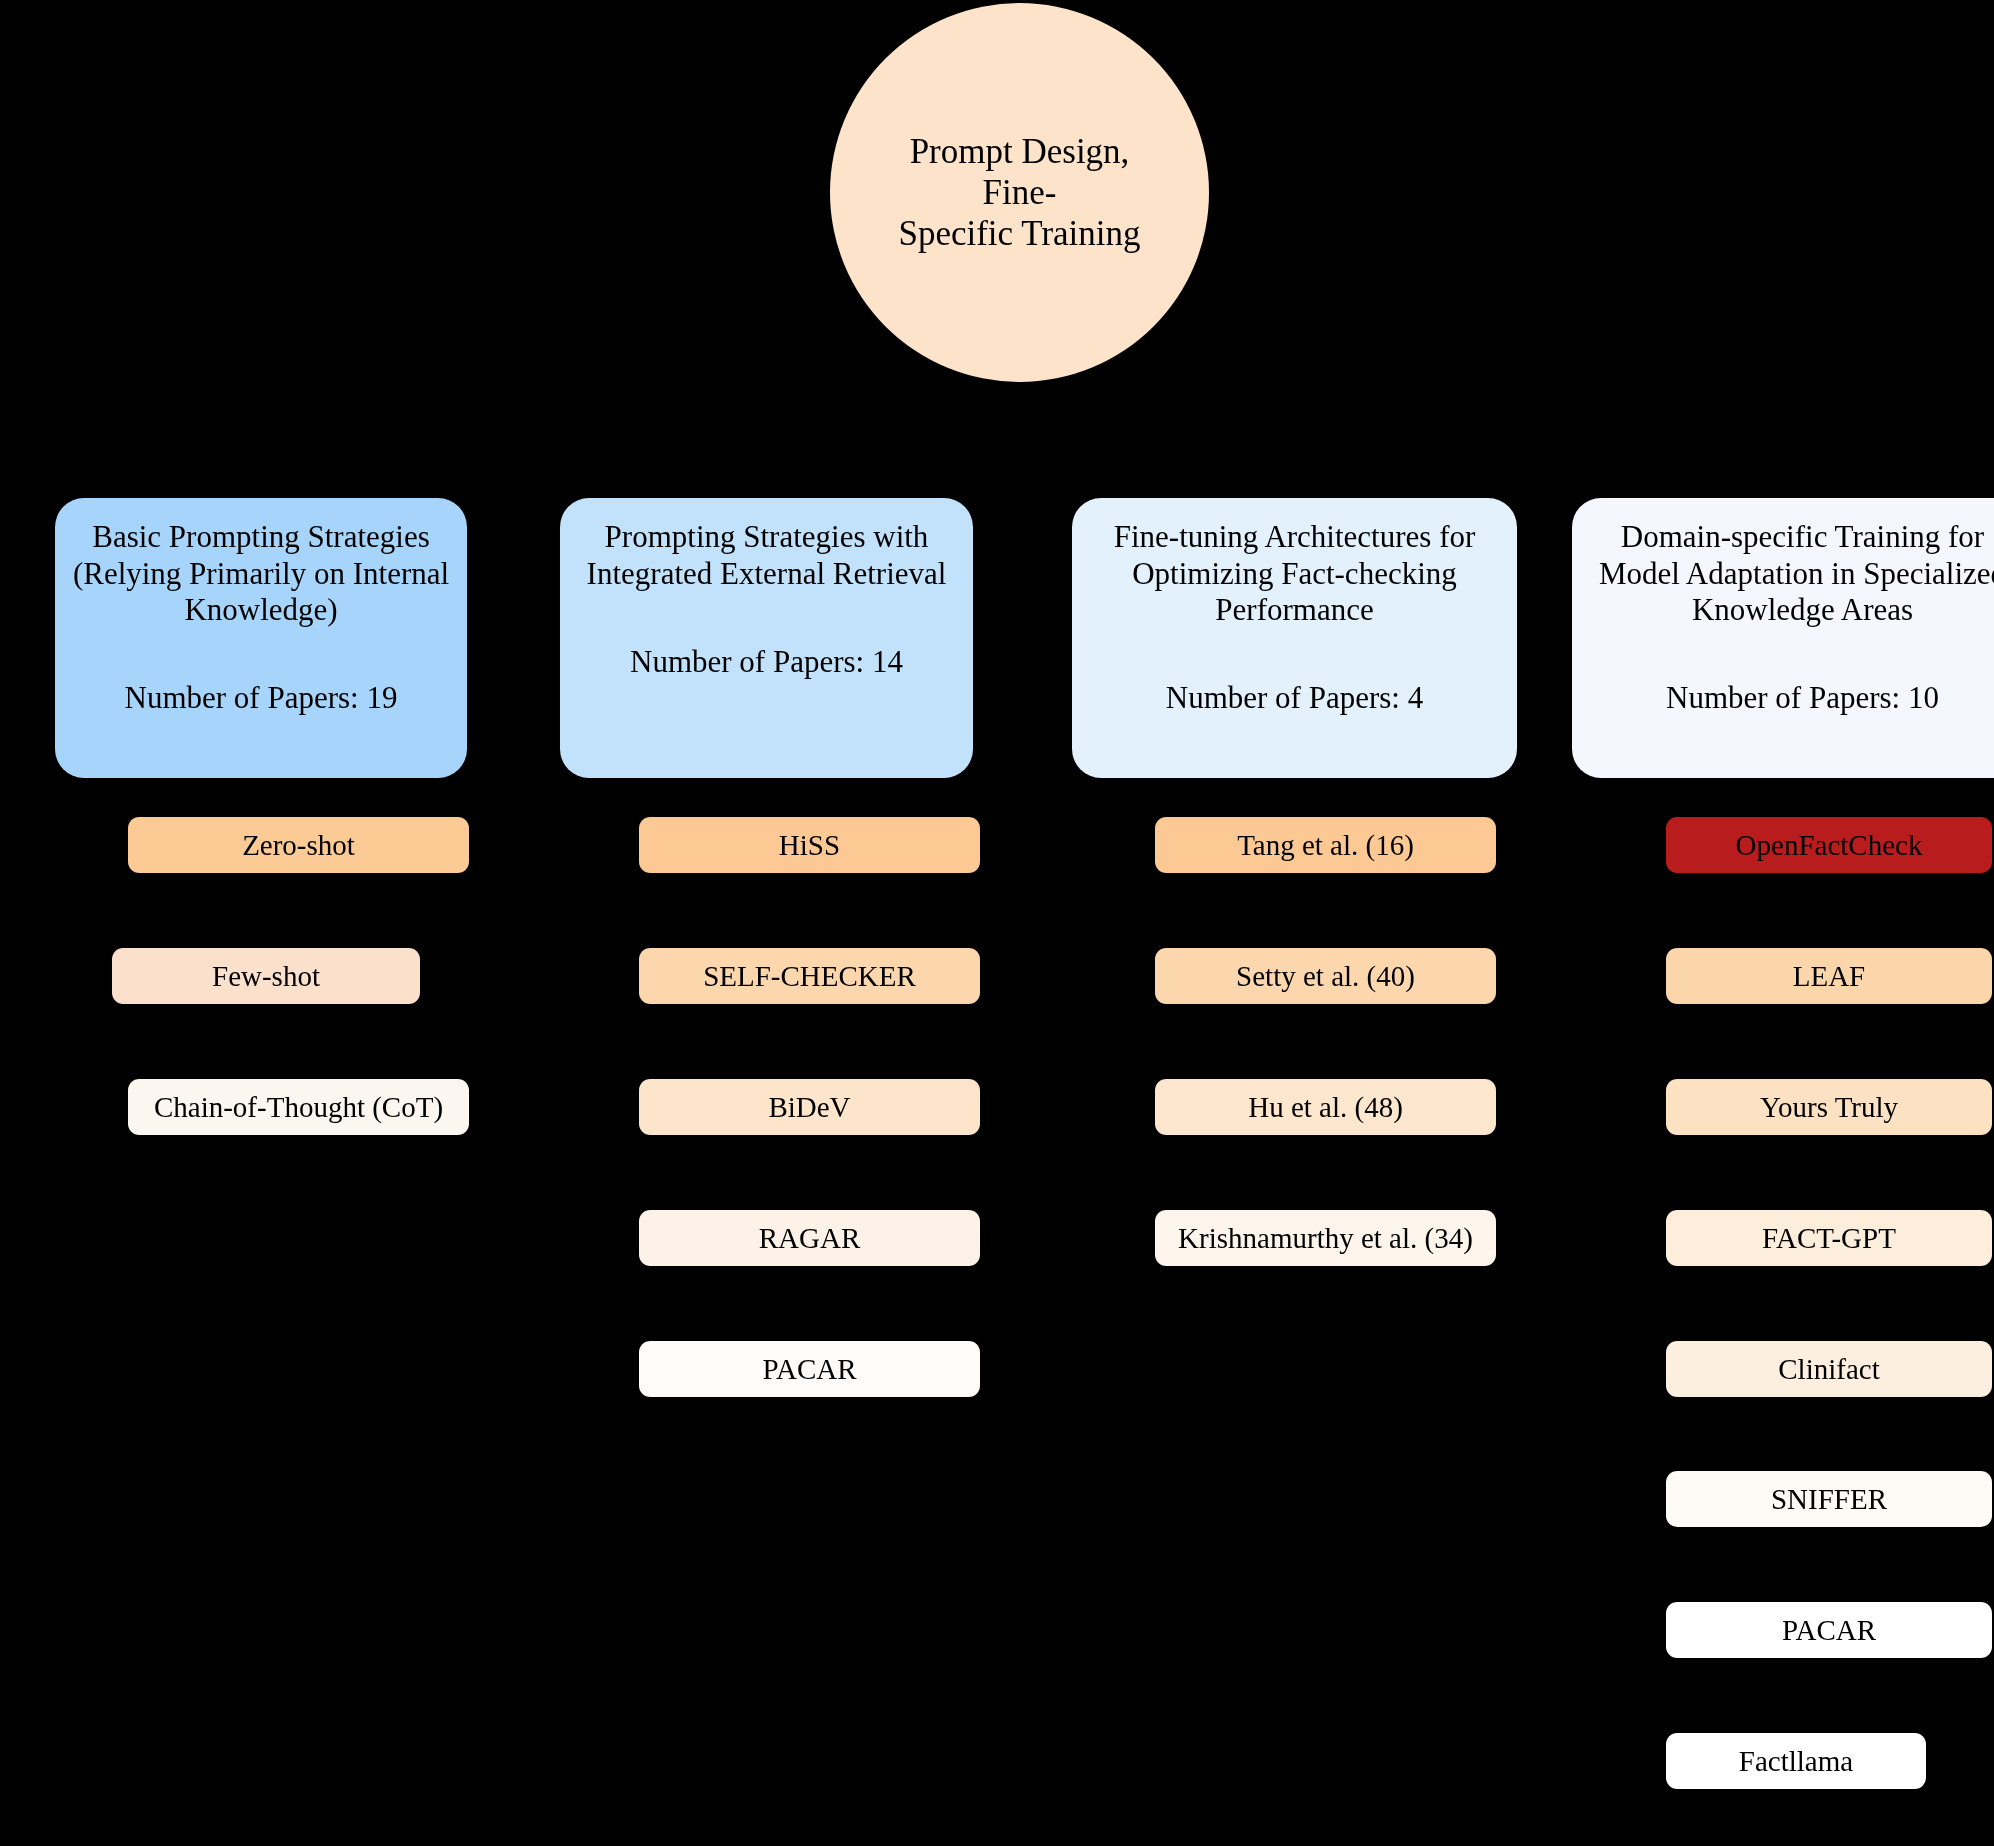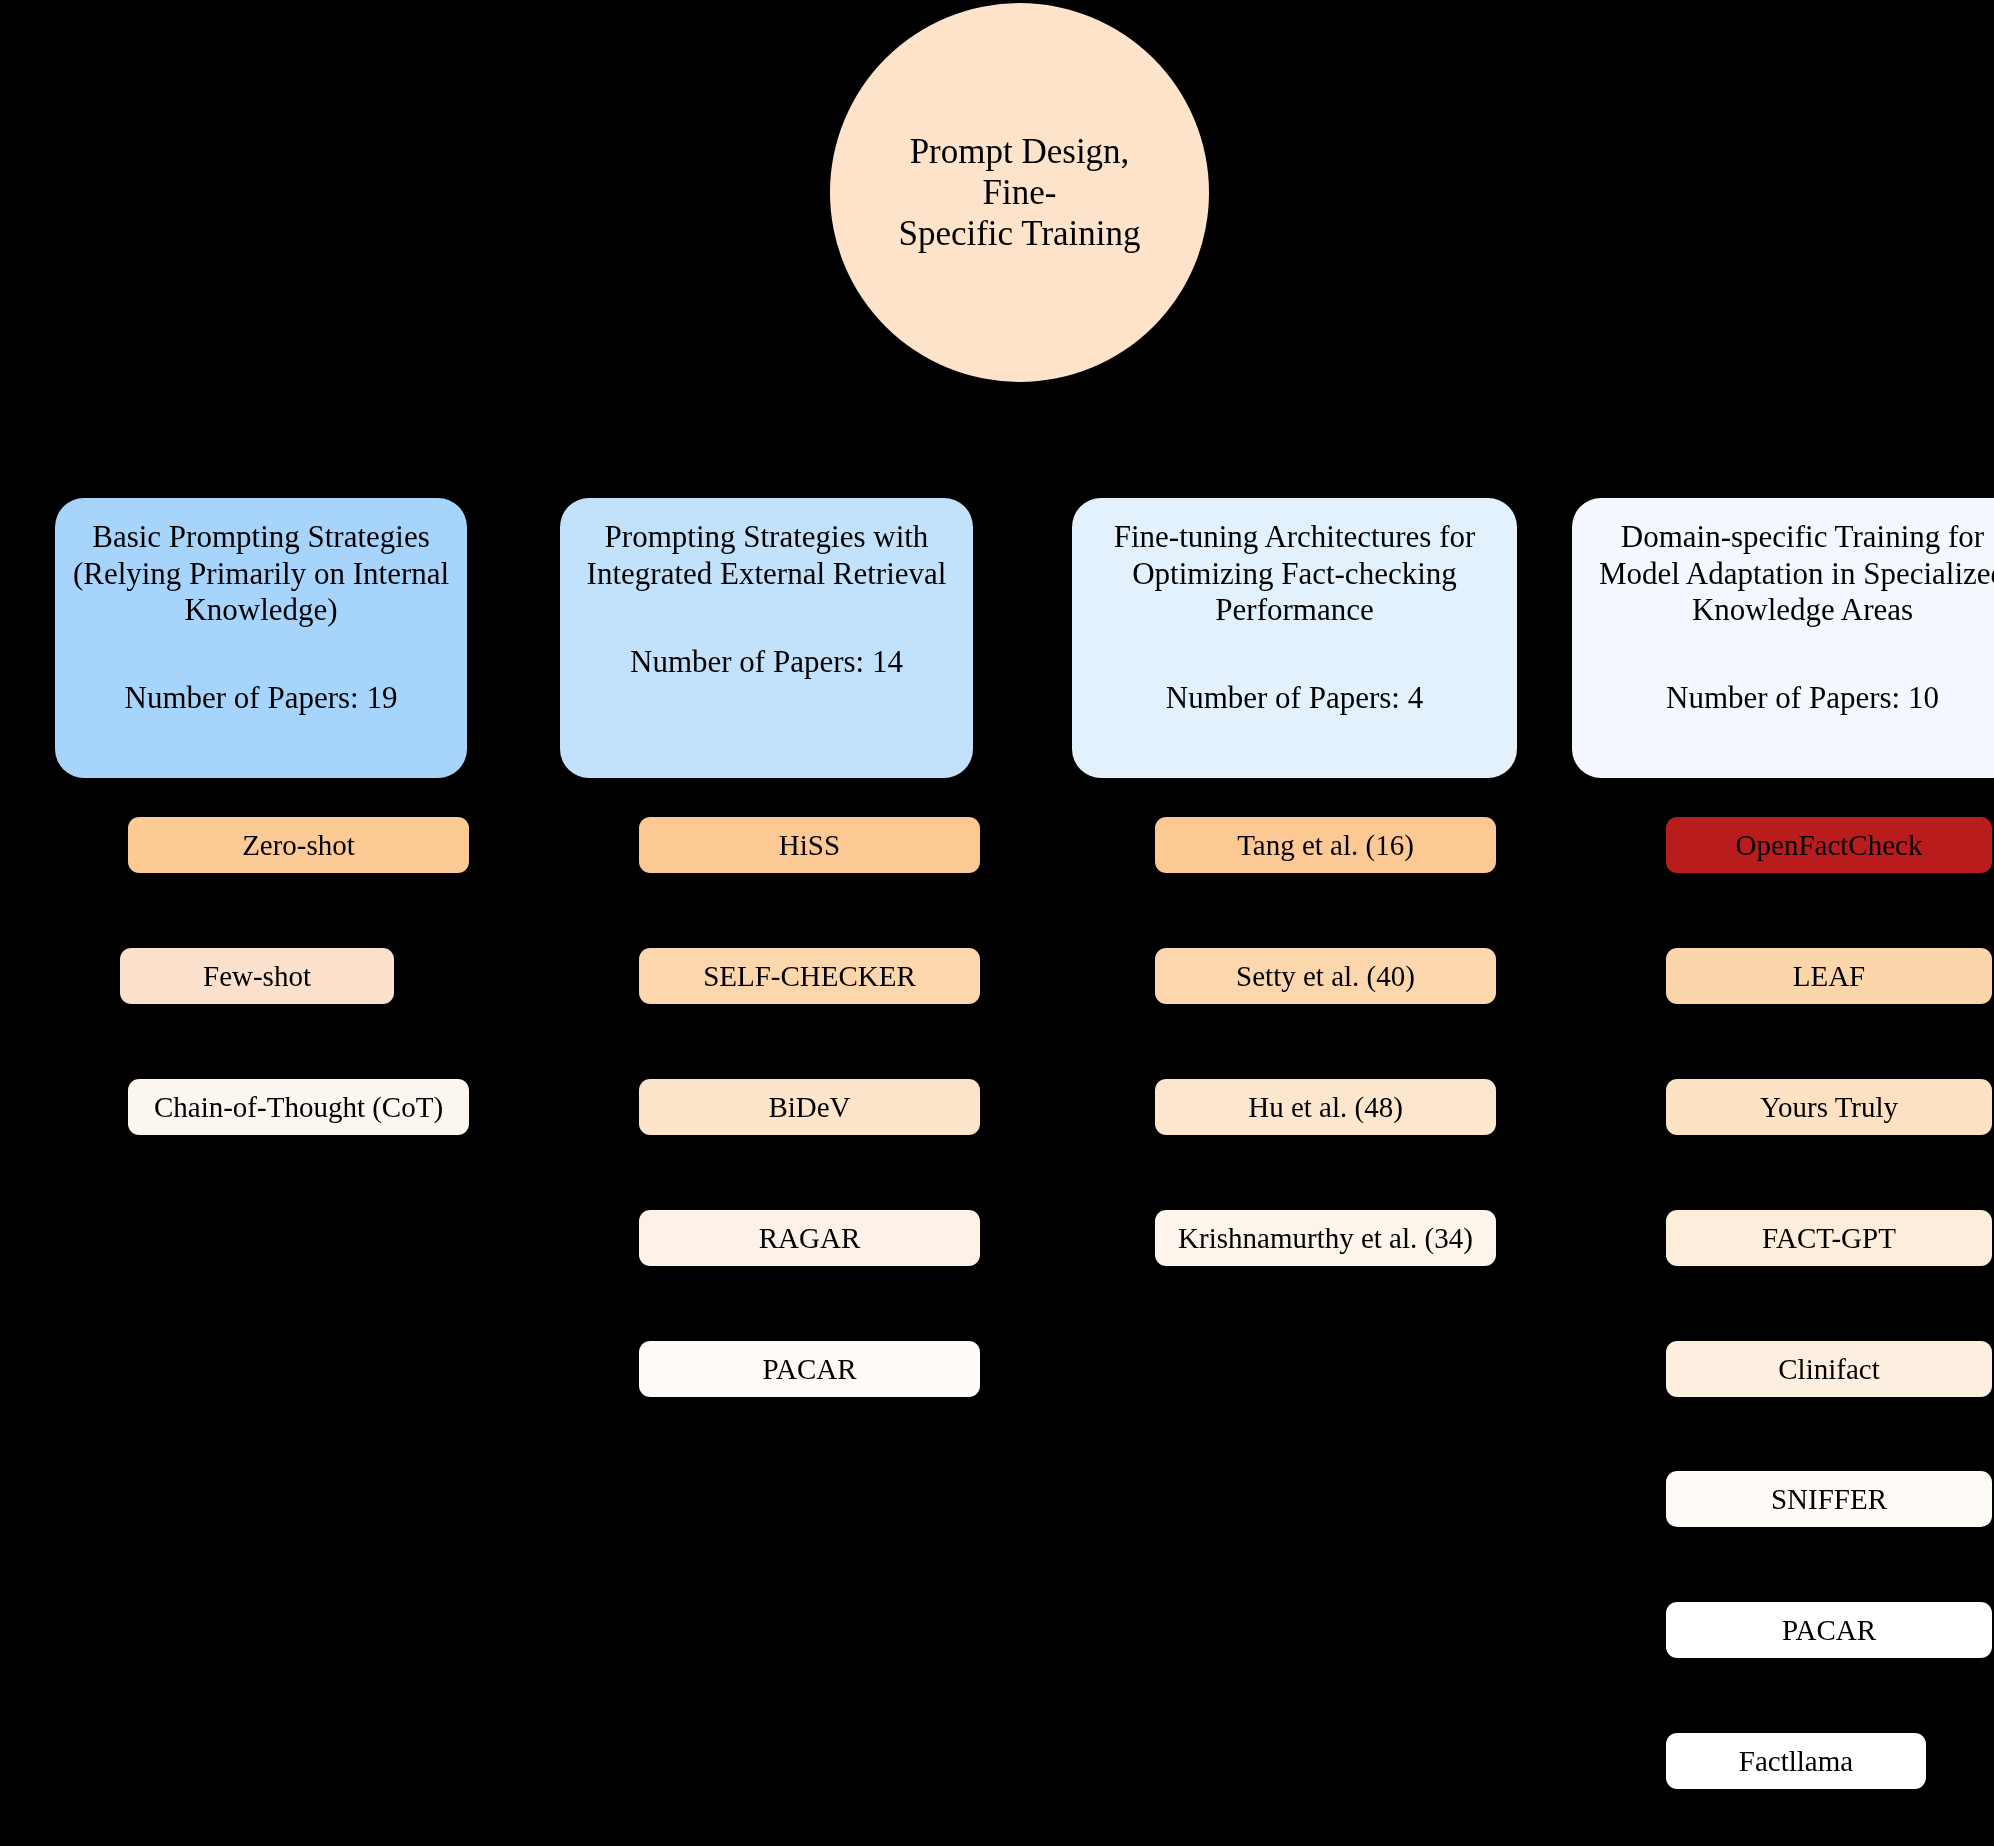--- a/index.html
+++ b/index.html
@@ -74,21 +74,21 @@
   </div>
 
   <div id="columns-layer">
       <div class="node header-node" style="left: 55px; width: 412px; background: rgb(166, 212, 251);">
         <span class="htitle">Basic Prompting Strategies (Relying Primarily on Internal Knowledge)</span>
         <span class="hcount">Number of Papers: 19</span>
       </div>
       <div class="node leaf-node" style="left: 128px; width: 341px; top: 817px; background: rgb(252, 202, 148);">
         <span>Zero-shot</span>
       </div>
-      <div class="node leaf-node" style="left: 120px; width: 274px; top: 948px; background: rgb(251, 224, 204);">
+      <div class="node leaf-node" style="left: 112px; width: 308px; top: 948px; background: rgb(251, 224, 204);">
         <span>Few-shot</span>
       </div>
       <div class="node leaf-node" style="left: 128px; width: 341px; top: 1079px; background: rgb(252, 246, 240);">
         <span>Chain-of-Thought (CoT)</span>
       </div>
       <div class="node header-node" style="left: 560px; width: 413px; background: rgb(194, 225, 251);">
         <span class="htitle">Prompting Strategies with Integrated External Retrieval</span>
         <span class="hcount">Number of Papers: 14</span>
       </div>
       <div class="node leaf-node" style="left: 639px; width: 341px; top: 817px; background: rgb(252, 200, 148);">

